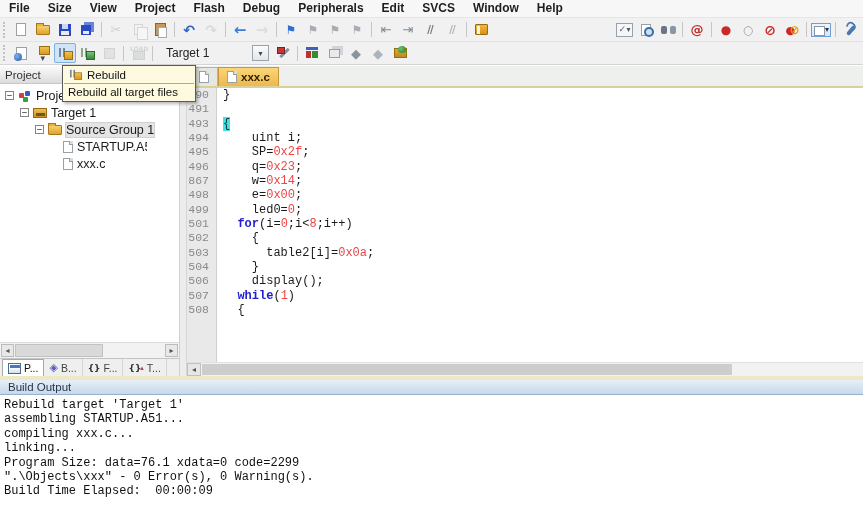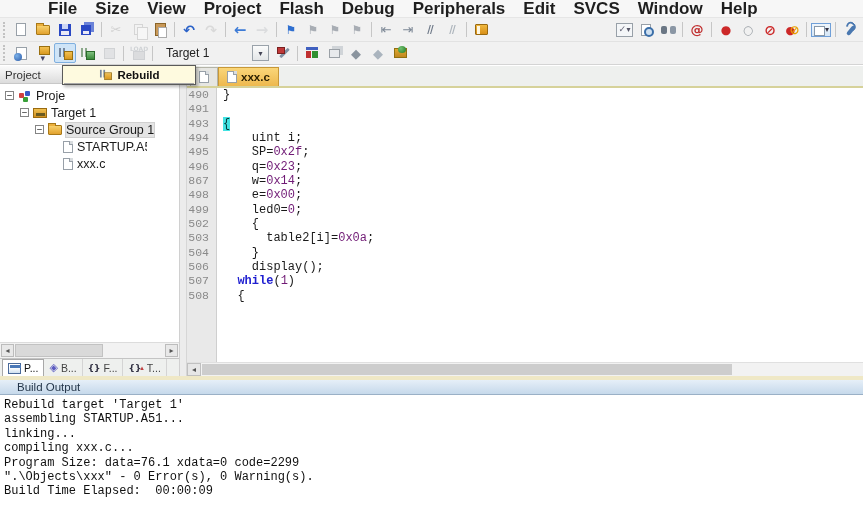--- a/index.html
+++ b/index.html
@@ -3,21 +3,21 @@
 <meta charset="utf-8">
 <style>
   html,body{margin:0;padding:0;}
   body{width:863px;height:527px;overflow:hidden;background:#fff;
        font-family:"Liberation Sans",sans-serif;position:relative;
        -webkit-font-smoothing:antialiased;}
   *{box-sizing:border-box;}
 
   
   .menubar{height:18px;background:#f7f7f7;border-bottom:1px solid #e6e6e6;
-           display:flex;align-items:center;font-size:17px;font-weight:600;color:#1e1e1e;padding-left:39px;}
+           display:flex;align-items:flex-end;font-size:12px;font-weight:600;color:#1e1e1e;}
   .menu-item{padding:0 9px;height:18px;display:flex;align-items:center;cursor:default;}
 
   
   .toolbar{background:#f1f1f1;display:flex;align-items:center;padding:0 2px;}
   .tb1{height:24px;border-bottom:1px solid #e2e2e2;}
   .tb2{height:23px;border-bottom:1px solid #d4d4d4;}
   .grip{width:4px;height:16px;border-left:2px dotted #c2c2c2;margin:0 3px 0 1px;}
   .tb-btn{width:22px;height:20px;display:flex;align-items:center;justify-content:center;
           border:1px solid transparent;border-radius:2px;position:relative;font-family:"DejaVu Sans",sans-serif;}
   .tb-btn.hl{background:#cfe4f7;border-color:#7fafdf;}
@@ -147,39 +147,39 @@
         background:#e6e6e2;border:1px solid #b4b4a8;border-bottom:none;color:#333;}
   .etab.active{background:linear-gradient(#fad679,#edb84e);border-color:#c89838;font-weight:bold;color:#2a1f00;}
   .code-area{flex:1;background:#fff;position:relative;overflow:hidden;}
   .code-row{display:flex;height:14.35px;line-height:14.35px;font-family:"Liberation Mono","DejaVu Sans Mono",monospace;font-size:12px;}
   .ln{width:30px;flex:none;text-align:right;padding-right:7px;background:#e9e9e9;border-right:1px solid #cfcfcf;
       color:#8a8a8a;font-size:11.5px;}
   .ct{padding-left:6px;white-space:pre;color:#1a1a1a;}
   .gutter-fill{position:absolute;left:0;top:0;bottom:0;width:30px;background:#e9e9e9;border-right:1px solid #cfcfcf;z-index:0;}
   .code-lines{position:relative;z-index:1;}
   .kw{color:#1f1fd0;font-weight:bold;}
-  .num{color:#701a75;}
+  .num{color:#ef4444;}
   .hlb{background:#42e2e2;color:#003a3a;}
   .ed-hscroll{height:14px;background:#f2f2f2;border-top:1px solid #e0e0e0;position:relative;}
   .ehs-btn{position:absolute;left:0;top:0;width:14px;height:13px;background:#e6e6e6;border:1px solid #c0c0c0;
            font-size:8px;color:#555;display:flex;align-items:center;justify-content:center;font-family:"DejaVu Sans",sans-serif;}
   .ehs-thumb{position:absolute;left:15px;top:1px;width:530px;height:11px;background:#cdcdcd;}
 
   
   .sep-band{position:absolute;left:0;top:376px;width:863px;height:4px;background:#efe8c6;}
   .build-panel{position:absolute;left:0;top:380px;width:863px;height:147px;background:#fff;}
   .build-header{height:15px;background:linear-gradient(#e6eff8,#c6d9eb);border-bottom:1px solid #9ab0c6;
-                font-size:11.5px;color:#24364a;display:flex;align-items:center;padding-left:17px;}
+                font-size:11.5px;color:#24364a;display:flex;align-items:center;padding-left:8px;}
   .console{padding:3px 4px;font-family:"Liberation Mono","DejaVu Sans Mono",monospace;font-size:12px;
            line-height:14.4px;color:#101010;white-space:pre;}
 
   
   .tooltip{position:absolute;left:62px;top:65px;width:134px;background:#fefadf;border:1px solid #5a5a5a;
            box-shadow:2px 2px 3px rgba(0,0,0,.28);z-index:50;font-size:11.5px;color:#111;}
-  .tt-title{display:flex;align-items:center;gap:4px;padding:2px 5px;font-weight:bold;justify-content:center;}
+  .tt-title{display:flex;align-items:center;gap:4px;padding:2px 5px;font-weight:normal;}
   .tt-div{height:1px;background:#a8a8a8;margin:0 1px;}
   .tt-desc{padding:2px 5px 3px 5px;}
 </style>
 </head>
 <body>
 
 <div class="menubar" id="menubar">
     <div class="menu-item">File</div>
     <div class="menu-item">Size</div>
     <div class="menu-item">View</div>
@@ -455,20 +455,24 @@
           </div>
           <div class="code-row">
             <span class="ln">498</span>
             <span class="ct"><span>    e=</span><span class="num">0x00</span><span>;</span></span>
           </div>
           <div class="code-row">
             <span class="ln">499</span>
             <span class="ct"><span>    led0=</span><span class="num">0</span><span>;</span></span>
           </div>
           <div class="code-row">
+            <span class="ln">501</span>
+            <span class="ct"><span>  </span><span class="kw">for</span><span>(i=</span><span class="num">0</span><span>;i&lt;</span><span class="num">8</span><span>;i++)</span></span>
+          </div>
+          <div class="code-row">
             <span class="ln">502</span>
             <span class="ct"><span>    {</span></span>
           </div>
           <div class="code-row">
             <span class="ln">503</span>
             <span class="ct"><span>      table2[i]=</span><span class="num">0x0a</span><span>;</span></span>
           </div>
           <div class="code-row">
             <span class="ln">504</span>
             <span class="ct"><span>    }</span></span>
@@ -493,22 +497,23 @@
     </div>
   </div>
 
 </div>
 
 <div class="sep-band"></div>
 <div class="build-panel">
   <div class="build-header">
     <span>Build Output</span>
   </div>
-  <div class="console" id="console"><div>Rebuild target 'Target 1'</div><div>assembling STARTUP.A51...</div><div>linking...</div><div>compiling xxx.c...</div><div>Program Size: data=76.1 xdata=0 code=2299</div><div>".\Objects\xxx" - 0 Error(s), 0 Warning(s).</div><div>Build Time Elapsed:  00:00:09</div></div>
+  <div class="console" id="console"><div>Rebuild target 'Target 1'</div><div>assembling STARTUP.A51...</div><div>compiling xxx.c...</div><div>linking...</div><div>Program Size: data=76.1 xdata=0 code=2299</div><div>".\Objects\xxx" - 0 Error(s), 0 Warning(s).</div><div>Build Time Elapsed:  00:00:09</div></div>
 </div>
 
 <div class="tooltip">
   <div class="tt-title">
     <span class="ic i-rebuild" style="transform:scale(.85);"></span>
     <span>Rebuild</span>
   </div>
   <div class="tt-div"></div>
+  <div class="tt-desc">Rebuild all target files</div>
 </div>
 
 </body></html>

